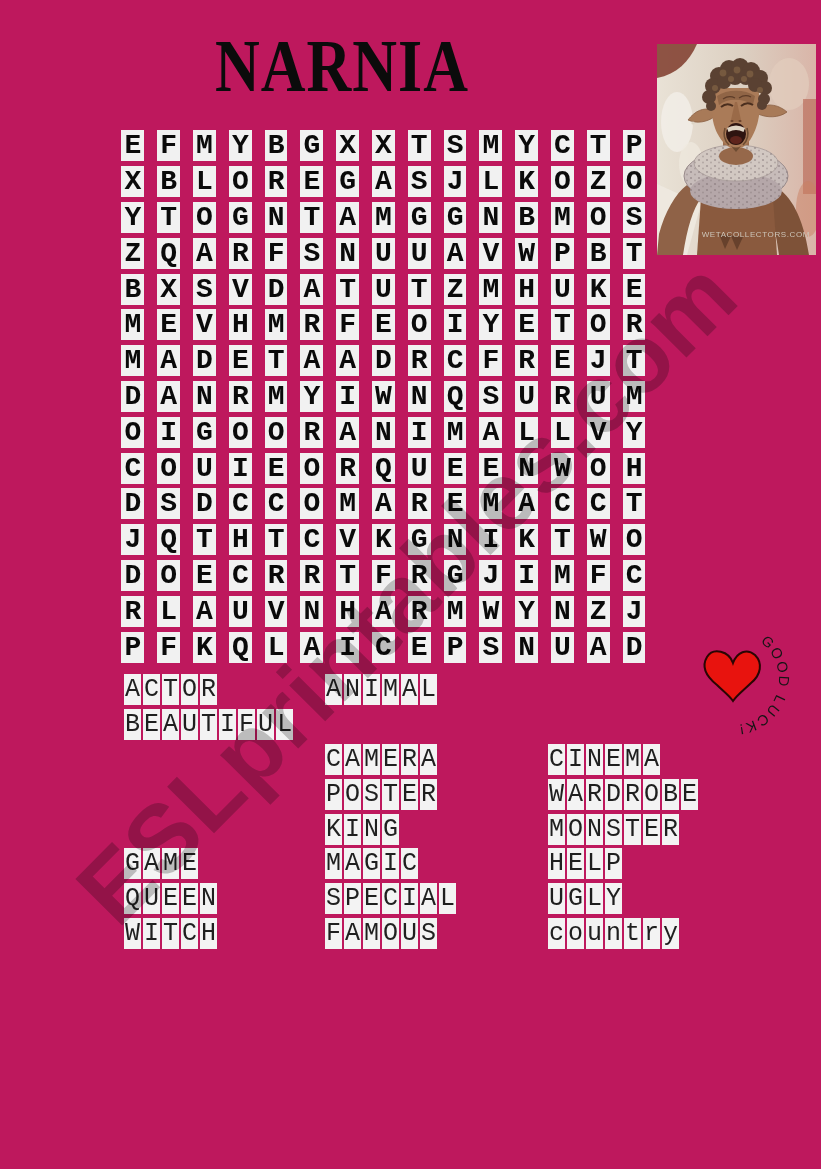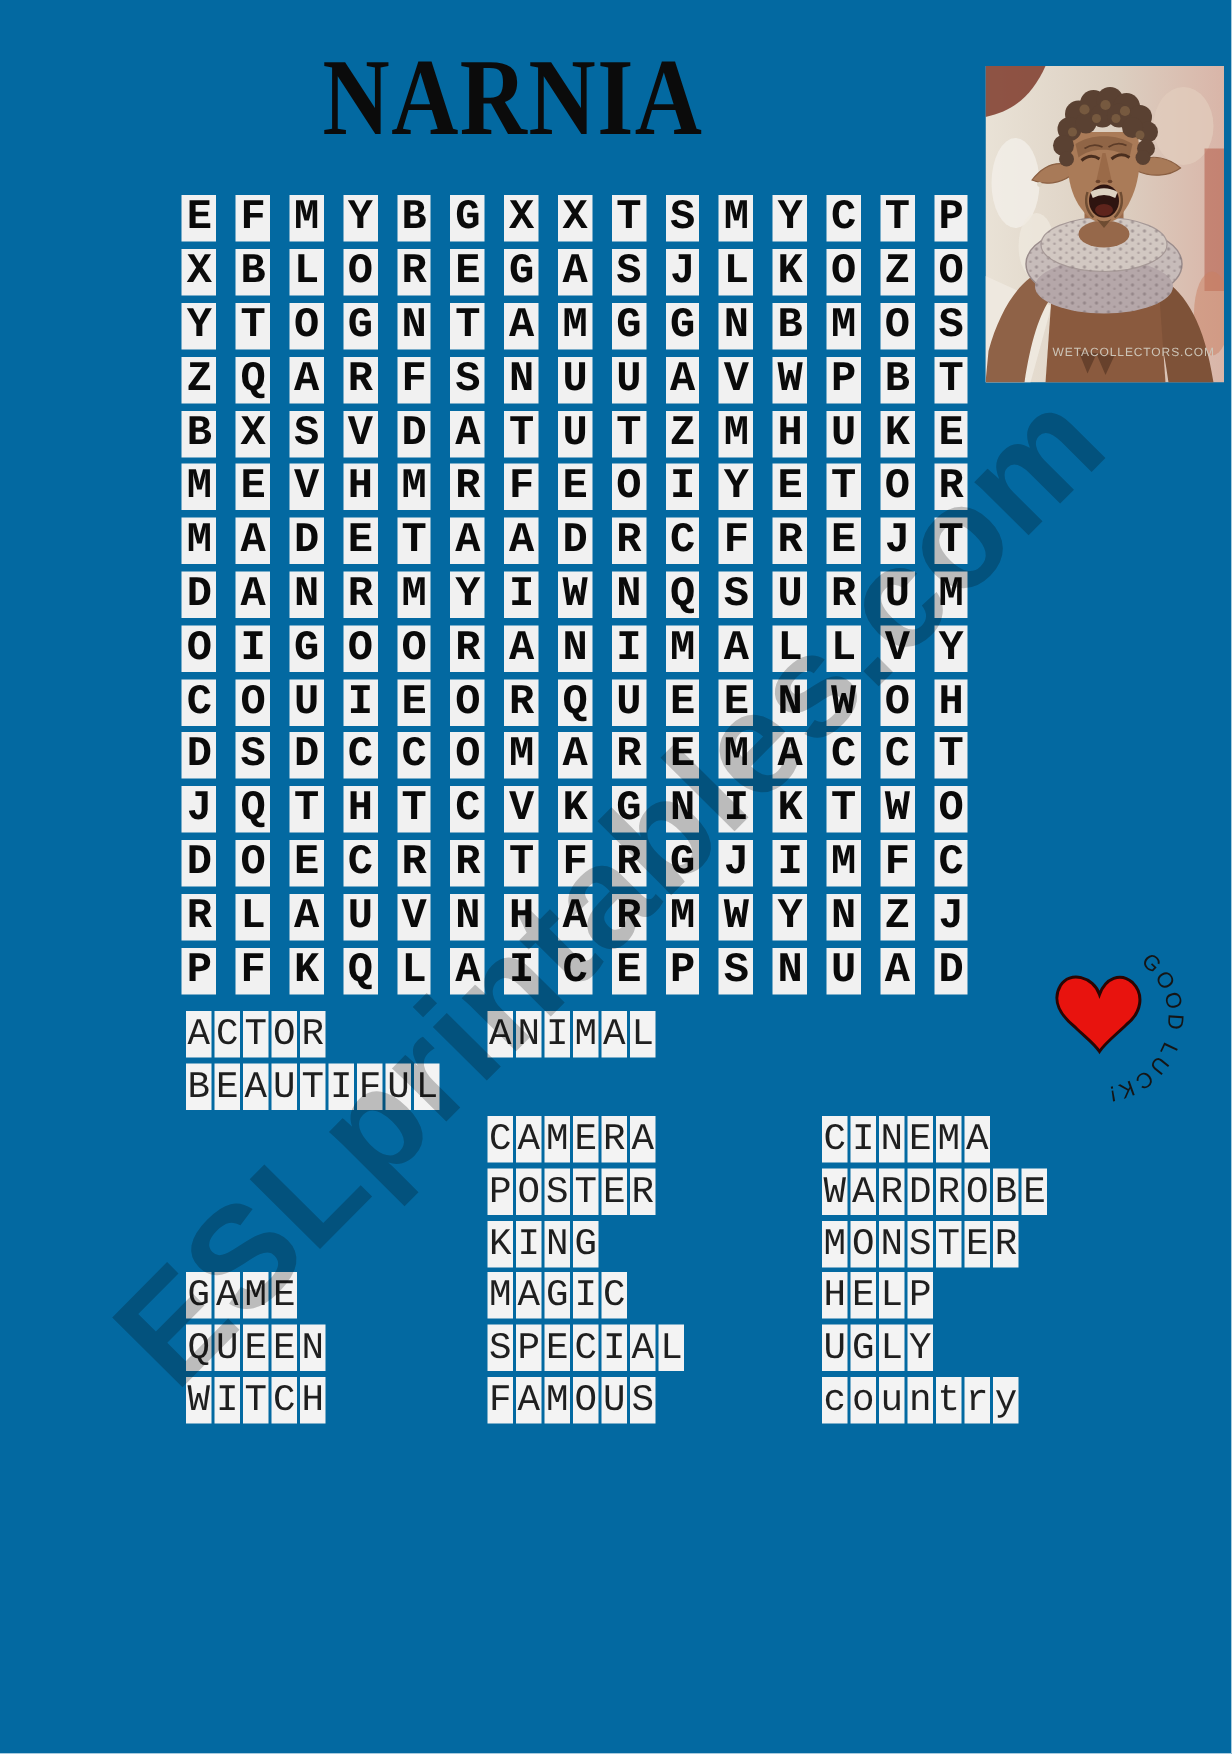--- a/index.html
+++ b/index.html
@@ -1,18 +1,18 @@
 <!DOCTYPE html>
 <html><head>
 <meta charset="utf-8">
 <style>
   html,body { margin:0; padding:0; background:#ffffff; }
   .page {
     position:relative; width:821px; height:1169px;
-    background:#0369a1; overflow:hidden;
+    background:#be185d; overflow:hidden;
     font-family:"Liberation Sans", sans-serif;
   }
 
   
   .title {
     position:absolute; left:206px; top:28px; width:272px;
     text-align:center;
     font-family:"Liberation Serif", serif;
     font-weight:bold; font-size:62px; color:#0b0b0b;
     letter-spacing:1px; white-space:nowrap;

